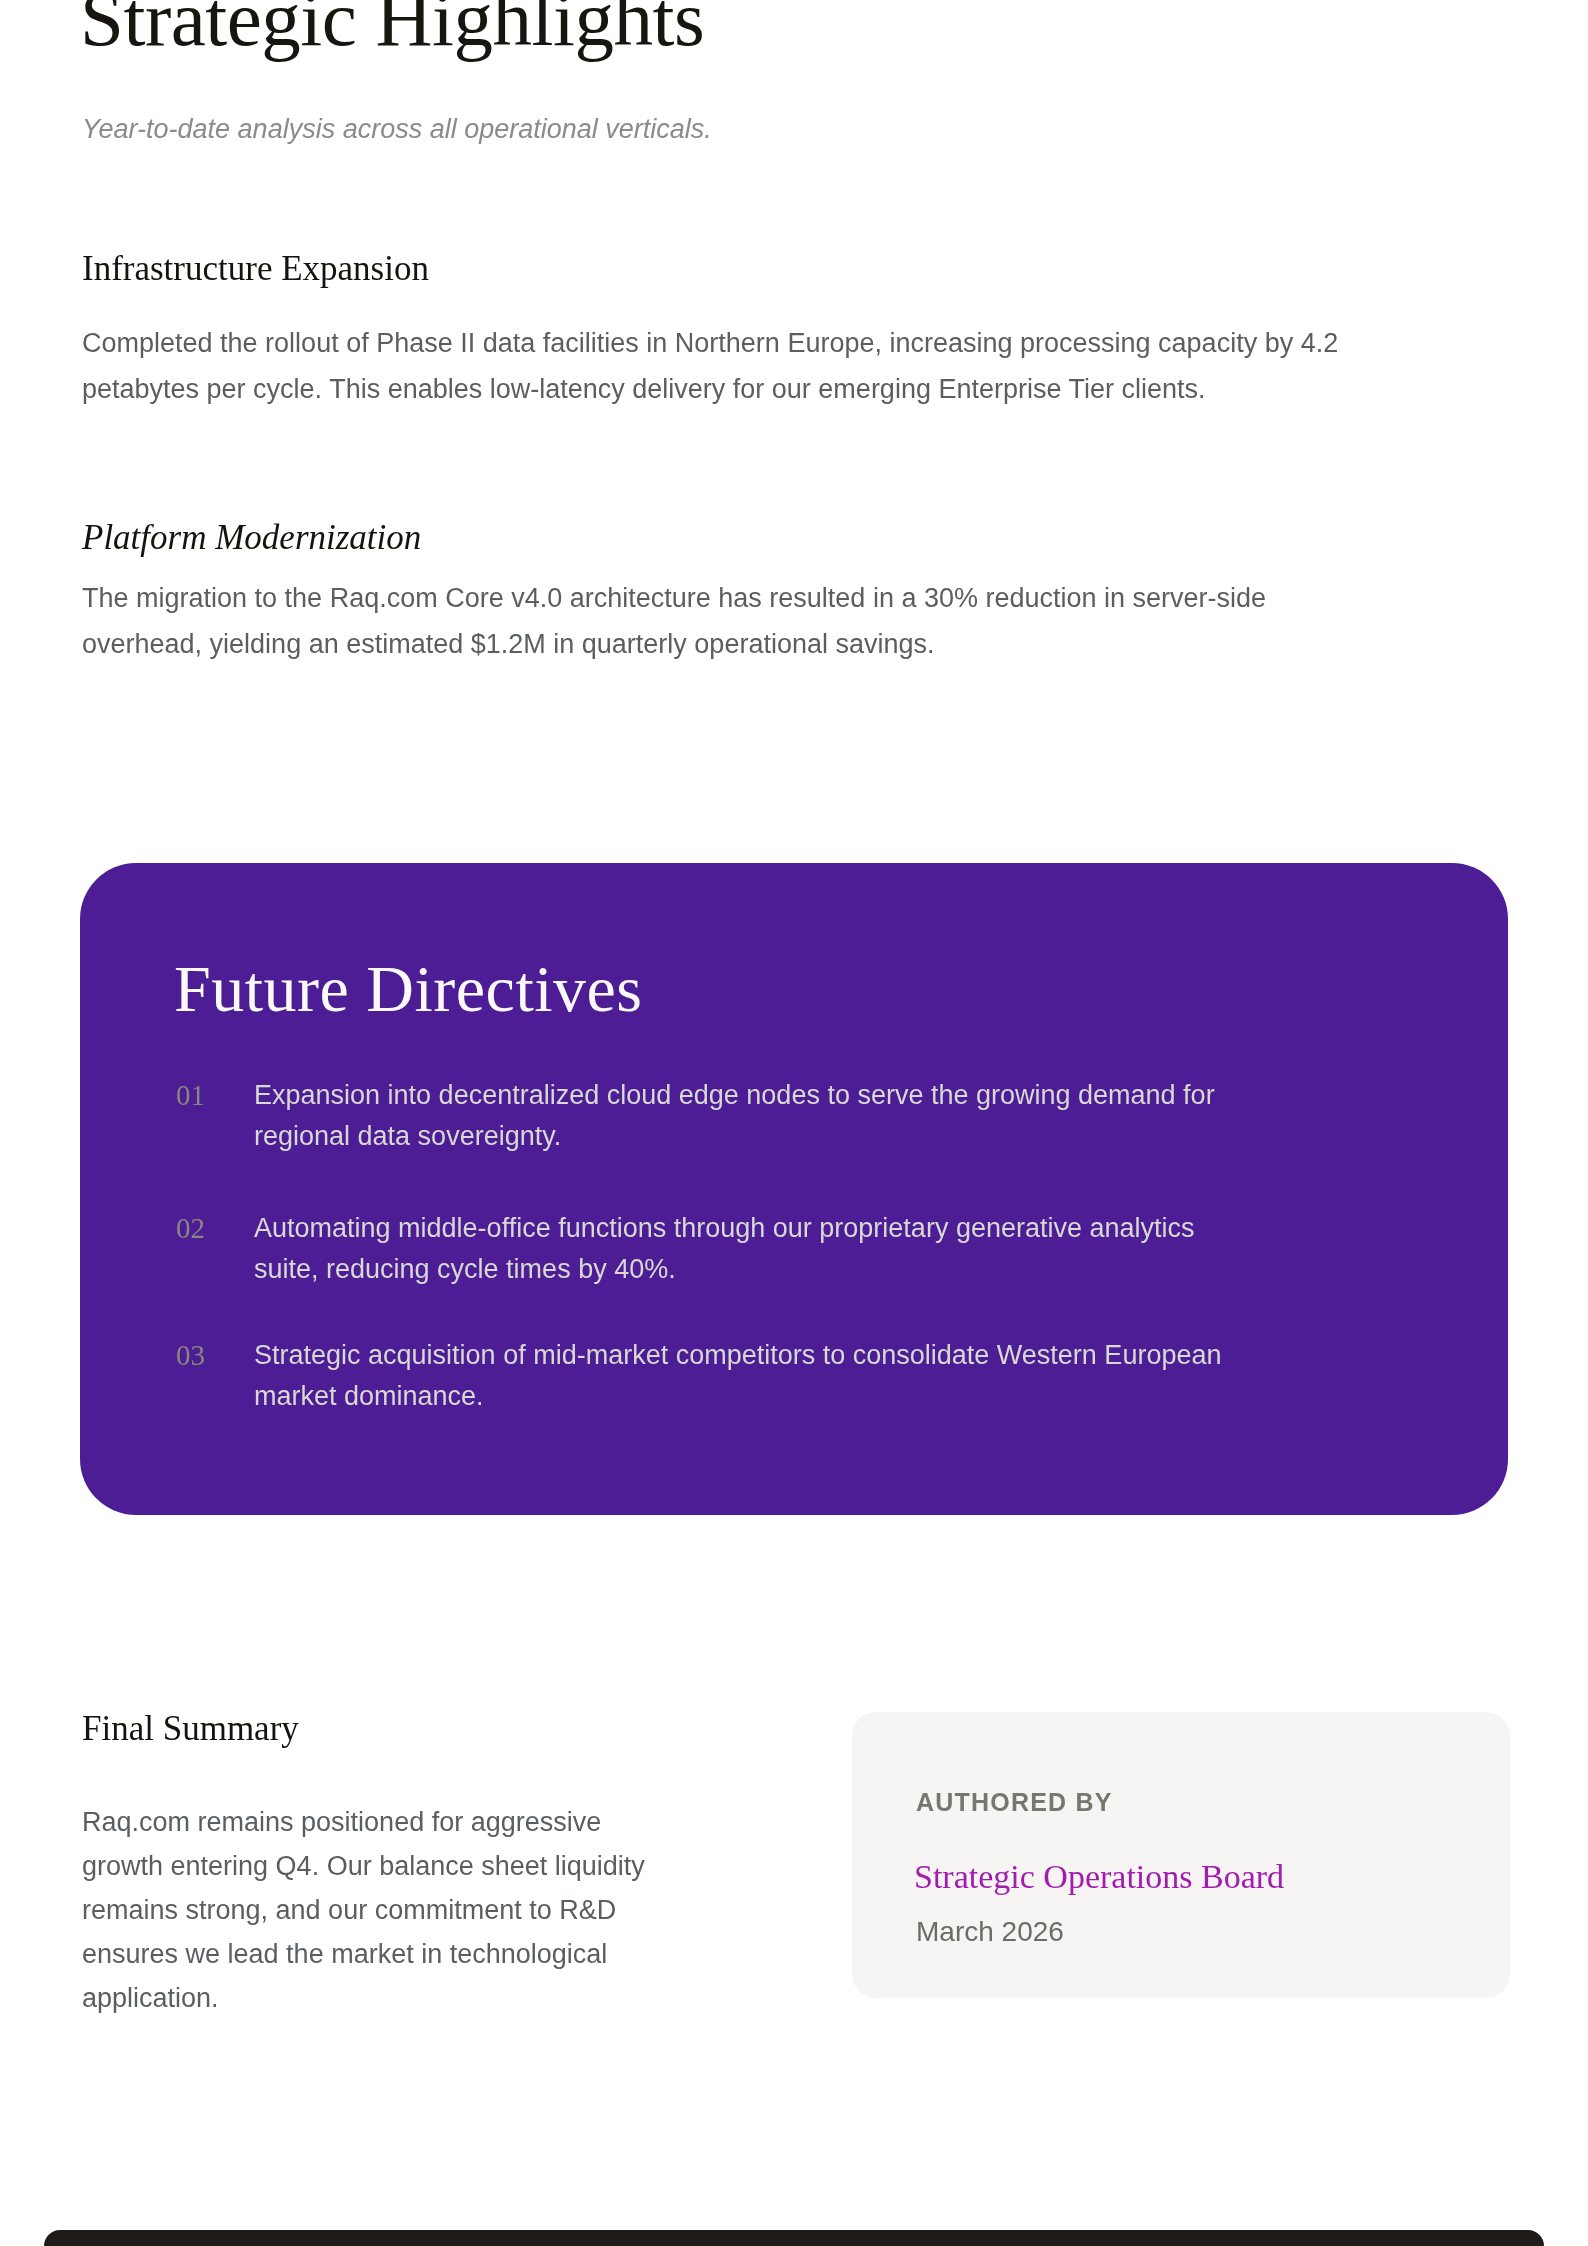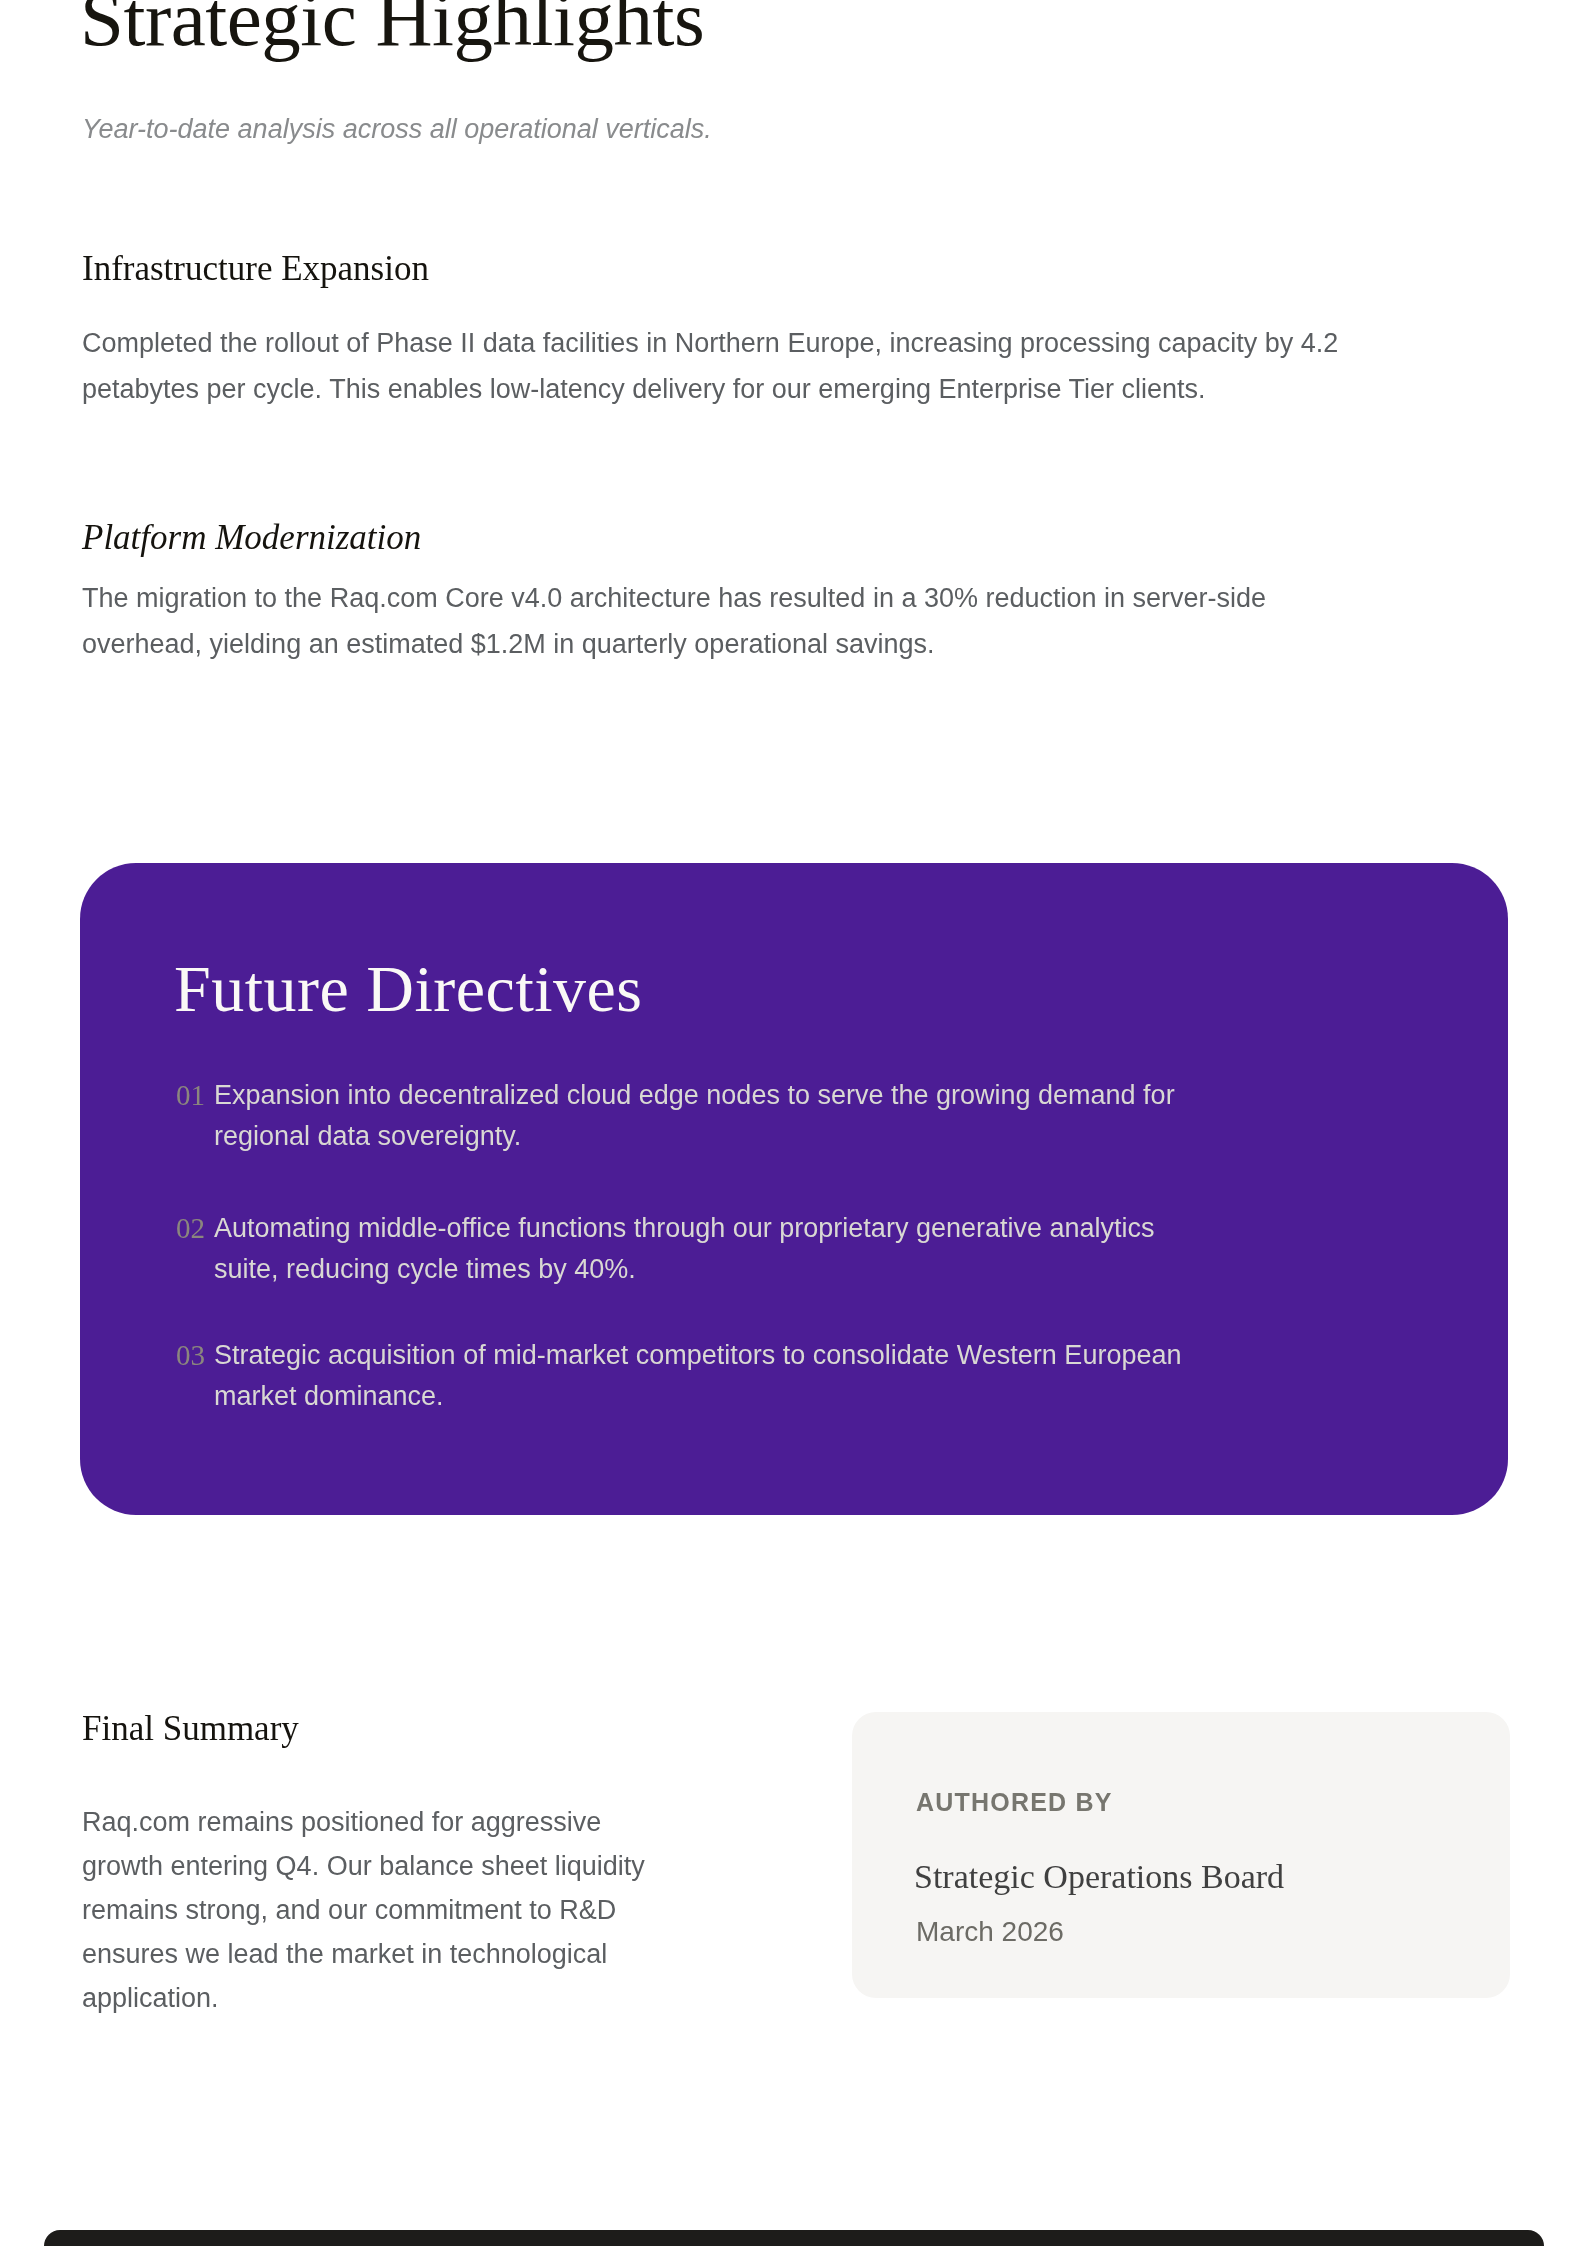--- a/index.html
+++ b/index.html
@@ -41,21 +41,21 @@
     font-size:66px;line-height:1.2;letter-spacing:0.5px;
     color:#faf9f6;font-weight:400;white-space:nowrap;
   }
   .fd-item{position:absolute;left:96px;right:90px;}
   .fd-num{
     position:absolute;left:0;top:0;
     font-family:Liberation Serif, serif;
     font-size:29px;line-height:41px;color:#8b867e;
   }
   .fd-text{
-    margin-left:38px;
+    margin-left:78px;
     font-size:27px;line-height:41px;color:#d9d8d3;
     white-space:pre-line;
   }
   
   .final-heading{left:82px;top:1708px;}
   .final-body{
     left:82px;top:1800px;width:700px;
     font-size:27px;line-height:44px;color:#5b5e61;white-space:pre-line;
   }
   
@@ -64,21 +64,21 @@
     background:#f6f5f3;border-radius:24px;
   }
   .authored-label{
     position:absolute;left:64px;top:76px;
     font-size:25px;font-weight:bold;letter-spacing:1.2px;
     color:#77766f;
   }
   .authored-name{
     position:absolute;left:62px;top:146px;
     font-family:"Liberation Serif", serif;
-    font-size:34px;color:#404040;white-space:nowrap;
+    font-size:34px;color:#a21caf;white-space:nowrap;
   }
   .authored-date{
     position:absolute;left:64px;top:204px;
     font-size:28px;color:#6c6b65;
   }
   
   .footer-bar{
     left:44px;top:2230px;width:1500px;height:16px;
     background:#1d1c1a;border-radius:18px 18px 0 0;
   }

